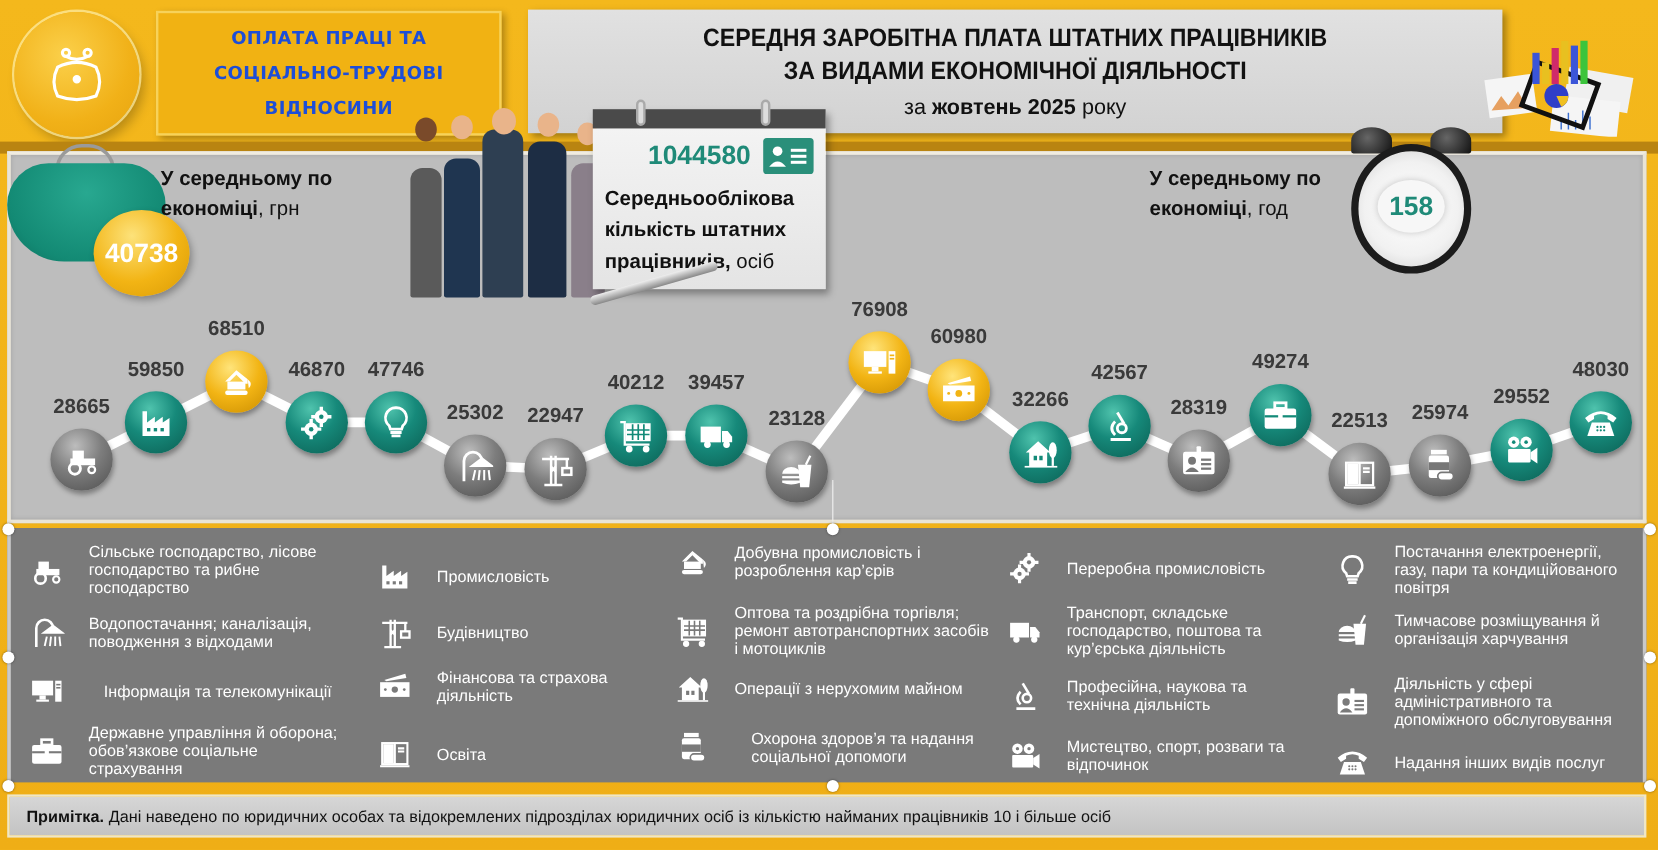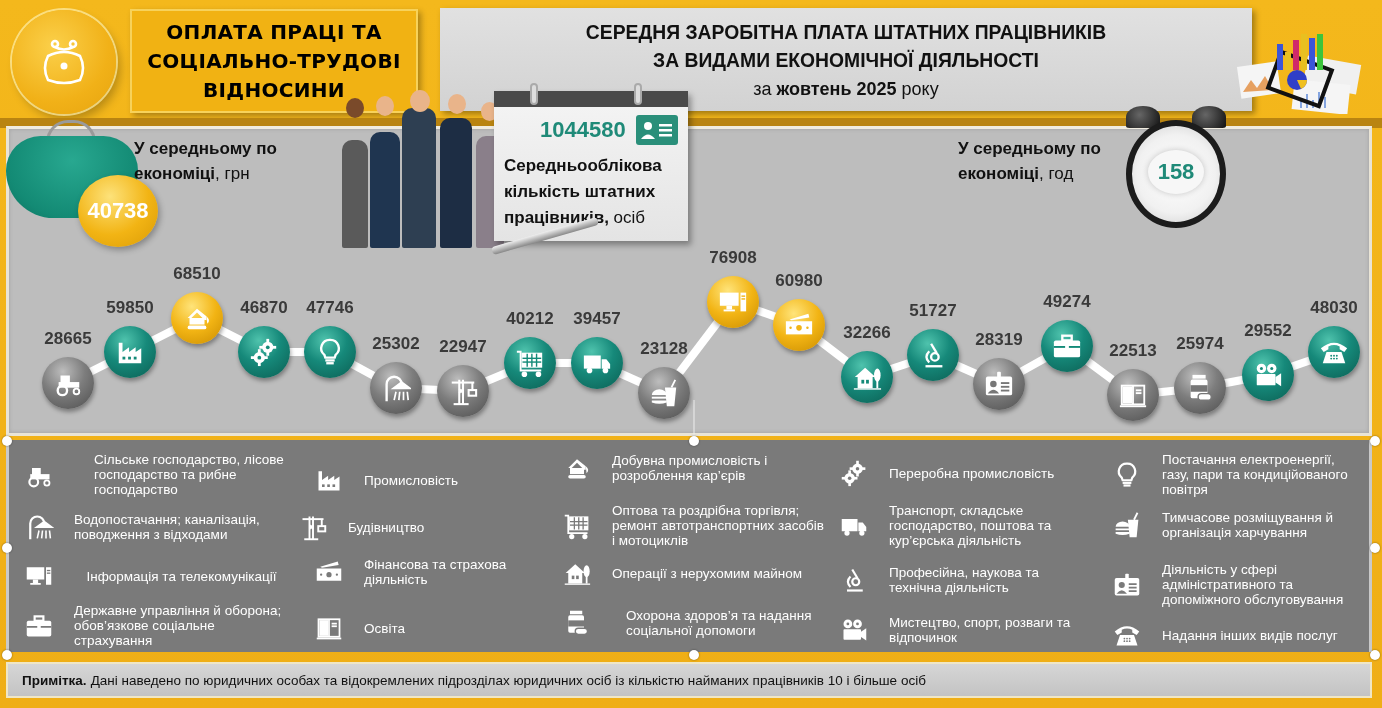--- a/index.html
+++ b/index.html
@@ -1,20 +1,20 @@
 <!DOCTYPE html>
 <html><head>
 <meta charset="utf-8">
 <style>
   * { box-sizing: border-box; margin: 0; padding: 0; }
   body { width: 1382px; height: 708px; overflow: hidden; background: #f0b21a; font-family: "Liberation Sans", sans-serif; position: relative; }
   .bg-top { position: absolute; left: 0; top: 0; width: 1382px; height: 708px; background: linear-gradient(180deg, #f4b81c 0%, #efae16 100%); }
   .brand-circle { position: absolute; left: 12px; top: 10px; width: 104px; height: 104px; border-radius: 50%; background: radial-gradient(circle at 40% 35%, #fbd04a 0%, #f1b118 60%, #e6a30e 100%); box-shadow: 0 0 0 2px rgba(255,240,170,0.7), 4px 6px 10px rgba(0,0,0,0.25); display:flex; align-items:center; justify-content:center; }
   .brand-box { position: absolute; left: 130px; top: 9px; width: 288px; height: 104px; background: #f1b213; border: 2px solid #f7d25a; box-shadow: 3px 3px 6px rgba(0,0,0,0.3); display:flex; align-items:center; justify-content:center; text-align:center; }
-  .brand-box span { color: #000000; font-weight: bold; font-size: 20px; line-height: 29px; letter-spacing: 0.3px; font-family: "DejaVu Sans", sans-serif; }
+  .brand-box span { color: #1d4ed8; font-weight: bold; font-size: 15px; line-height: 29px; letter-spacing: 0.3px; font-family: "DejaVu Sans", sans-serif; }
   .title-box { position: absolute; left: 440px; top: 8px; width: 812px; height: 103px; background: linear-gradient(180deg, #e1e1e1, #d2d2d2); box-shadow: 3px 3px 6px rgba(0,0,0,0.35); text-align: center; padding-top: 10px; }
   .title-box .t1 { font-size: 21px; font-weight: bold; color: #111; line-height: 28px; font-family: "Liberation Sans Narrow", "Liberation Sans", sans-serif; transform: scaleX(0.92); }
   .title-box .t3 { font-size: 18px; color: #111; line-height: 26px; margin-top: 2px; }
   .title-box .t3 b { font-weight: bold; }
   .brown-band { position: absolute; left: 0; top: 118px; width: 1382px; height: 10px; background: #b98411; }
   .main-panel { position: absolute; left: 6px; top: 126px; width: 1366px; height: 310px; background: #bdbdbd; border: 3px solid #e9e4d6; border-top-color:#f0ece0; box-shadow: inset 0 0 4px rgba(0,0,0,0.15); }
   .legend-panel { position: absolute; left: 6px; top: 440px; width: 1366px; height: 212px; background: #7a7a7a; border-left: 3px solid #c9c9c9; border-right: 3px solid #c9c9c9; }
   .note-panel { position: absolute; left: 6px; top: 662px; width: 1366px; height: 36px; background: linear-gradient(180deg,#d6d6d6,#c3c3c3); border: 2px solid #efe6c6; display:flex; align-items:center; padding-left: 14px; font-size: 13.5px; color: #111; font-family: "Liberation Sans Narrow", "Liberation Sans", sans-serif; }
   .note-panel b { margin-right: 4px; }
   .dot { position: absolute; width: 10px; height: 10px; border-radius: 50%; background: #fff; box-shadow: 0 0 2px rgba(0,0,0,0.5); }
@@ -358,21 +358,21 @@
     <div class="node teal" style="left: 907px; top: 329px;">
       <span style="display: flex;">
         <svg viewBox="0 0 32 32" fill="none" stroke="#fff" stroke-width="2.5">
           <path d="M14 4 L20 14"></path>
           <circle cx="18" cy="18" r="4"></circle>
           <path d="M8 28 H26"></path>
           <path d="M12 24 Q6 18 12 12"></path>
         </svg>
       </span>
     </div>
-    <div class="val" style="left: 893px; top: 301px;">51727</div>
+    <div class="val" style="left: 893px; top: 301px;">42567</div>
     <div class="node grey" style="left: 973px; top: 358px;">
       <span style="display: flex;">
         <svg viewBox="0 0 32 32" fill="#fff">
           <rect x="2" y="8" width="28" height="20" rx="2"></rect>
           <rect x="14" y="3" width="4" height="6" rx="1"></rect>
           <circle cx="10" cy="16" r="3.5" fill="#777"></circle>
           <path d="M4 26 Q10 18 16 26 Z" fill="#777"></path>
           <rect x="18" y="14" width="9" height="2" fill="#777"></rect>
           <rect x="18" y="18" width="9" height="2" fill="#777"></rect>
           <rect x="18" y="22" width="9" height="2" fill="#777"></rect>
@@ -442,21 +442,21 @@
             <circle cx="19" cy="23" r="1"></circle>
           </g>
         </svg>
       </span>
     </div>
     <div class="val" style="left: 1294px; top: 298px;">48030</div>
   </div>
 
 <div class="legend-panel"></div>
 <div id="legend">
-    <div class="leg-item" style="left: 22px; top: 452px; gap: 20px;">
+    <div class="leg-item" style="left: 22px; top: 452px;">
       <span class="ic">
         <svg viewBox="0 0 32 32" fill="#fff">
           <rect x="8" y="8" width="10" height="8"></rect>
           <rect x="6" y="15" width="22" height="6"></rect>
           <circle cx="10" cy="24" r="5" fill="none" stroke="#fff" stroke-width="2.5"></circle>
           <circle cx="25" cy="25" r="3" fill="none" stroke="#fff" stroke-width="2"></circle>
         </svg>
       </span>
       <span style="width: 215px;">Сільське господарство, лісове господарство та рибне господарство</span>
     </div>
@@ -520,21 +520,21 @@
           <g stroke-width="1.8">
             <line x1="16" y1="20" x2="14" y2="29"></line>
             <line x1="20" y1="20" x2="19" y2="29"></line>
             <line x1="24" y1="20" x2="24" y2="29"></line>
             <line x1="28" y1="20" x2="29" y2="29"></line>
           </g>
         </svg>
       </span>
       <span style="width: 215px;">Водопостачання; каналізація, поводження  з відходами</span>
     </div>
-    <div class="leg-item" style="left: 296px; top: 512px; align-items: center;">
+    <div class="leg-item" style="left: 312px; top: 512px; align-items: center;">
       <span class="ic">
         <svg viewBox="0 0 32 32" fill="none" stroke="#fff" stroke-width="2.2">
           <line x1="12" y1="4" x2="12" y2="30"></line>
           <line x1="16" y1="4" x2="16" y2="30"></line>
           <line x1="4" y1="7" x2="28" y2="7"></line>
           <line x1="26" y1="7" x2="26" y2="15"></line>
           <rect x="22" y="15" width="8" height="6"></rect>
           <line x1="6" y1="30" x2="22" y2="30"></line>
           <line x1="12" y1="14" x2="16" y2="18"></line>
           <line x1="16" y1="14" x2="12" y2="18"></line>

